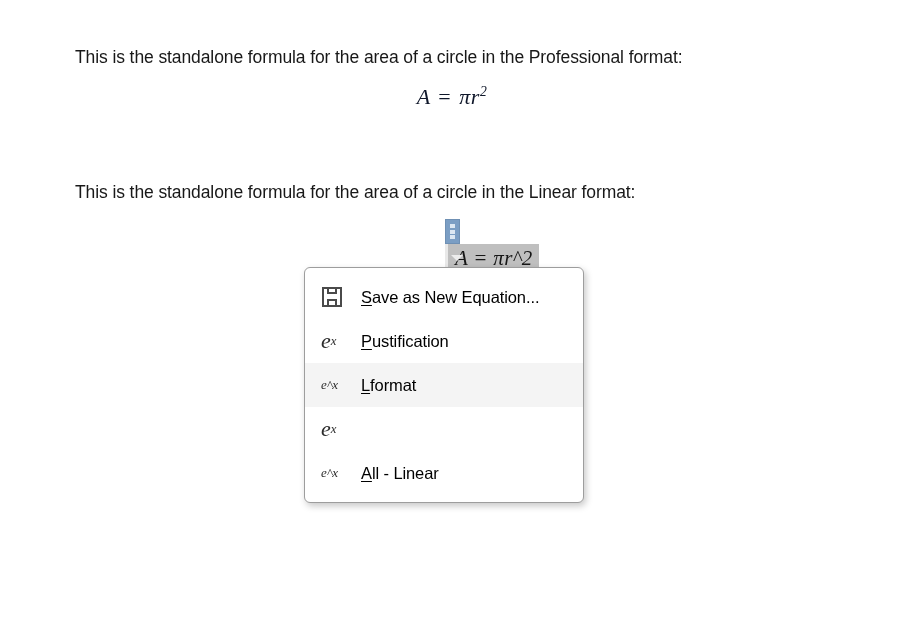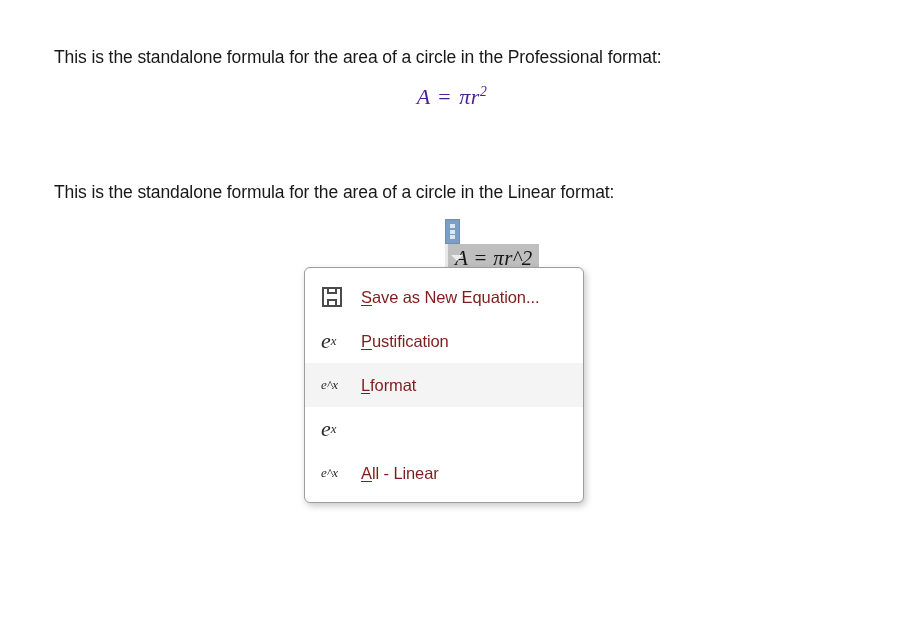--- a/index.html
+++ b/index.html
@@ -17,41 +17,41 @@
   }
 
   .page {
     position: absolute;
     inset: 0;
   }
 
   
   .para {
     position: absolute;
-    left: 54px;
+    left: 75px;
     font-size: 17.5px;
     line-height: 24px;
     letter-spacing: -0.1px;
     color: #181818;
     white-space: nowrap;
   }
   .para-1 { top: 45px; }
   .para-2 { top: 180px; }
 
   
   .eq-display {
     position: absolute;
     top: 84px;
     left: 0;
     width: 904px;
     text-align: center;
     font-family: "Liberation Serif", serif;
     font-style: italic;
     font-size: 22px;
-    color: #4c1d95;
+    color: #0f172a;
     letter-spacing: 0.5px;
   }
   .eq-display .op {
     font-style: normal;
     padding: 0 2px;
   }
   .eq-display sup {
     font-size: 0.62em;
     vertical-align: super;
     font-style: italic;
@@ -166,21 +166,21 @@
   }
   .mi-icon.ex sup {
     font-size: 0.58em;
     vertical-align: super;
   }
   .mi-icon.exc {
     font-size: 13px;
   }
   .mi-label {
     font-size: 16.5px;
-    color: #7f1d1d;
+    color: #000000;
     letter-spacing: -0.1px;
     white-space: nowrap;
   }
   .mi-label u {
     text-decoration: underline;
     text-underline-offset: 2px;
   }
   .mi-sub {
     margin-left: auto;
     font-size: 17px;

